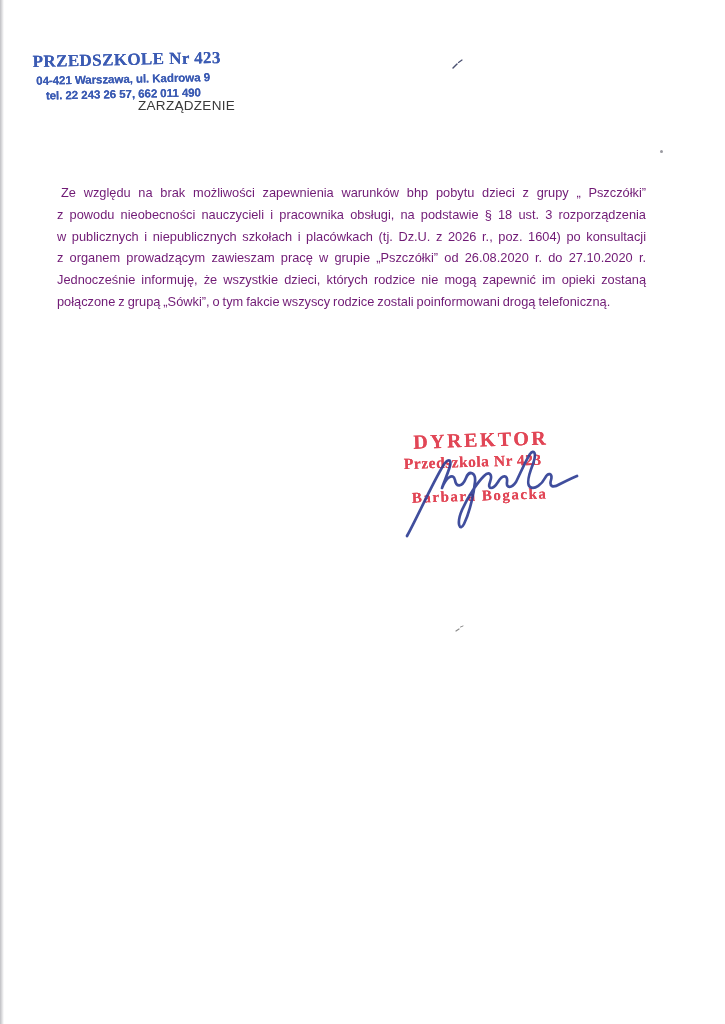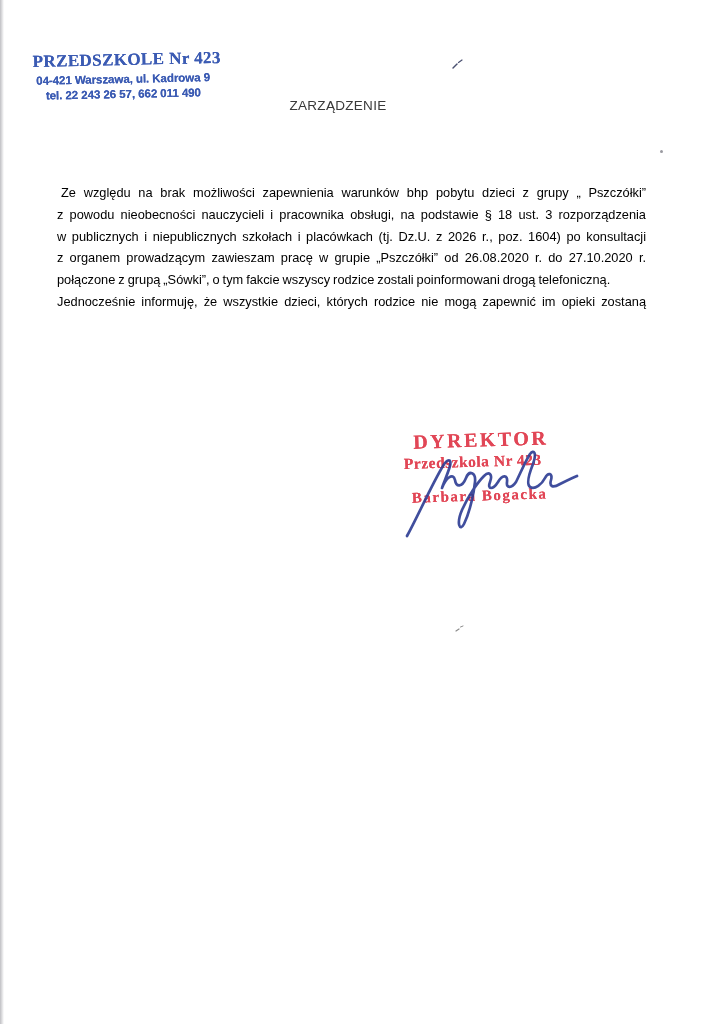--- a/index.html
+++ b/index.html
@@ -31,27 +31,27 @@
     white-space: nowrap; margin-left: 8px;
   }
   .header-stamp .hs-addr,
   .header-stamp .hs-tel {
     font-weight: bold; font-size: 11.6px; letter-spacing: -0.1px;
     margin-top: 2px; white-space: nowrap;
   }
   
   .title-block {
     position: absolute; left: 138px; top: 95px; width: 400px;
-    text-align: center; color: #3a3a3a; font-size: 13.5px;
+    color: #3a3a3a; font-size: 13.5px;
   }
   .title-line { line-height: 22.8px; letter-spacing: 0.3px; }
   
   .body-text {
     position: absolute; left: 57px; top: 182px; width: 589px;
-    font-size: 12.8px; color: #000000; word-spacing: -0.6px;
+    font-size: 12.8px; color: #701a75; word-spacing: -0.6px;
   }
   .body-line {
     line-height: 21.8px;
     text-align: justify; text-align-last: justify; text-justify: inter-word;
   }
   .body-line.first { text-indent: 4px; }
   .body-line.last { text-align-last: left; }
   
   .footer-stamp {
     position: absolute; left: 404px; top: 428px; width: 190px;
@@ -100,22 +100,22 @@
     <div class="title-line">ZARZĄDZENIE</div>
   </div>
 
   <div class="speck speck2"></div>
 
   <div class="body-text">
     <div class="body-line first">Ze względu na brak możliwości zapewnienia warunków bhp pobytu dzieci z grupy „ Pszczółki”</div>
     <div class="body-line">z powodu nieobecności nauczycieli i pracownika obsługi, na podstawie § 18 ust. 3 rozporządzenia</div>
     <div class="body-line">w publicznych i niepublicznych szkołach i placówkach (tj. Dz.U. z 2026 r., poz. 1604) po konsultacji</div>
     <div class="body-line">z organem prowadzącym zawieszam pracę w grupie „Pszczółki” od 26.08.2020 r. do 27.10.2020 r.</div>
+    <div class="body-line">Jednocześnie informuję, że wszystkie dzieci, których rodzice nie mogą zapewnić im opieki zostaną</div>
     <div class="body-line last">połączone z grupą „Sówki”, o tym fakcie wszyscy rodzice zostali poinformowani drogą telefoniczną.</div>
-    <div class="body-line">Jednocześnie informuję, że wszystkie dzieci, których rodzice nie mogą zapewnić im opieki zostaną</div>
   </div>
 
   <div class="footer-stamp">
     <div class="fs-title">DYREKTOR</div>
     <div class="fs-subtitle">Przedszkola Nr 423</div>
     <div class="fs-name">Barbara Bogacka</div>
   </div>
 
   <svg class="signature-svg" viewBox="0 0 196 100">
     <path d="M 17 96

